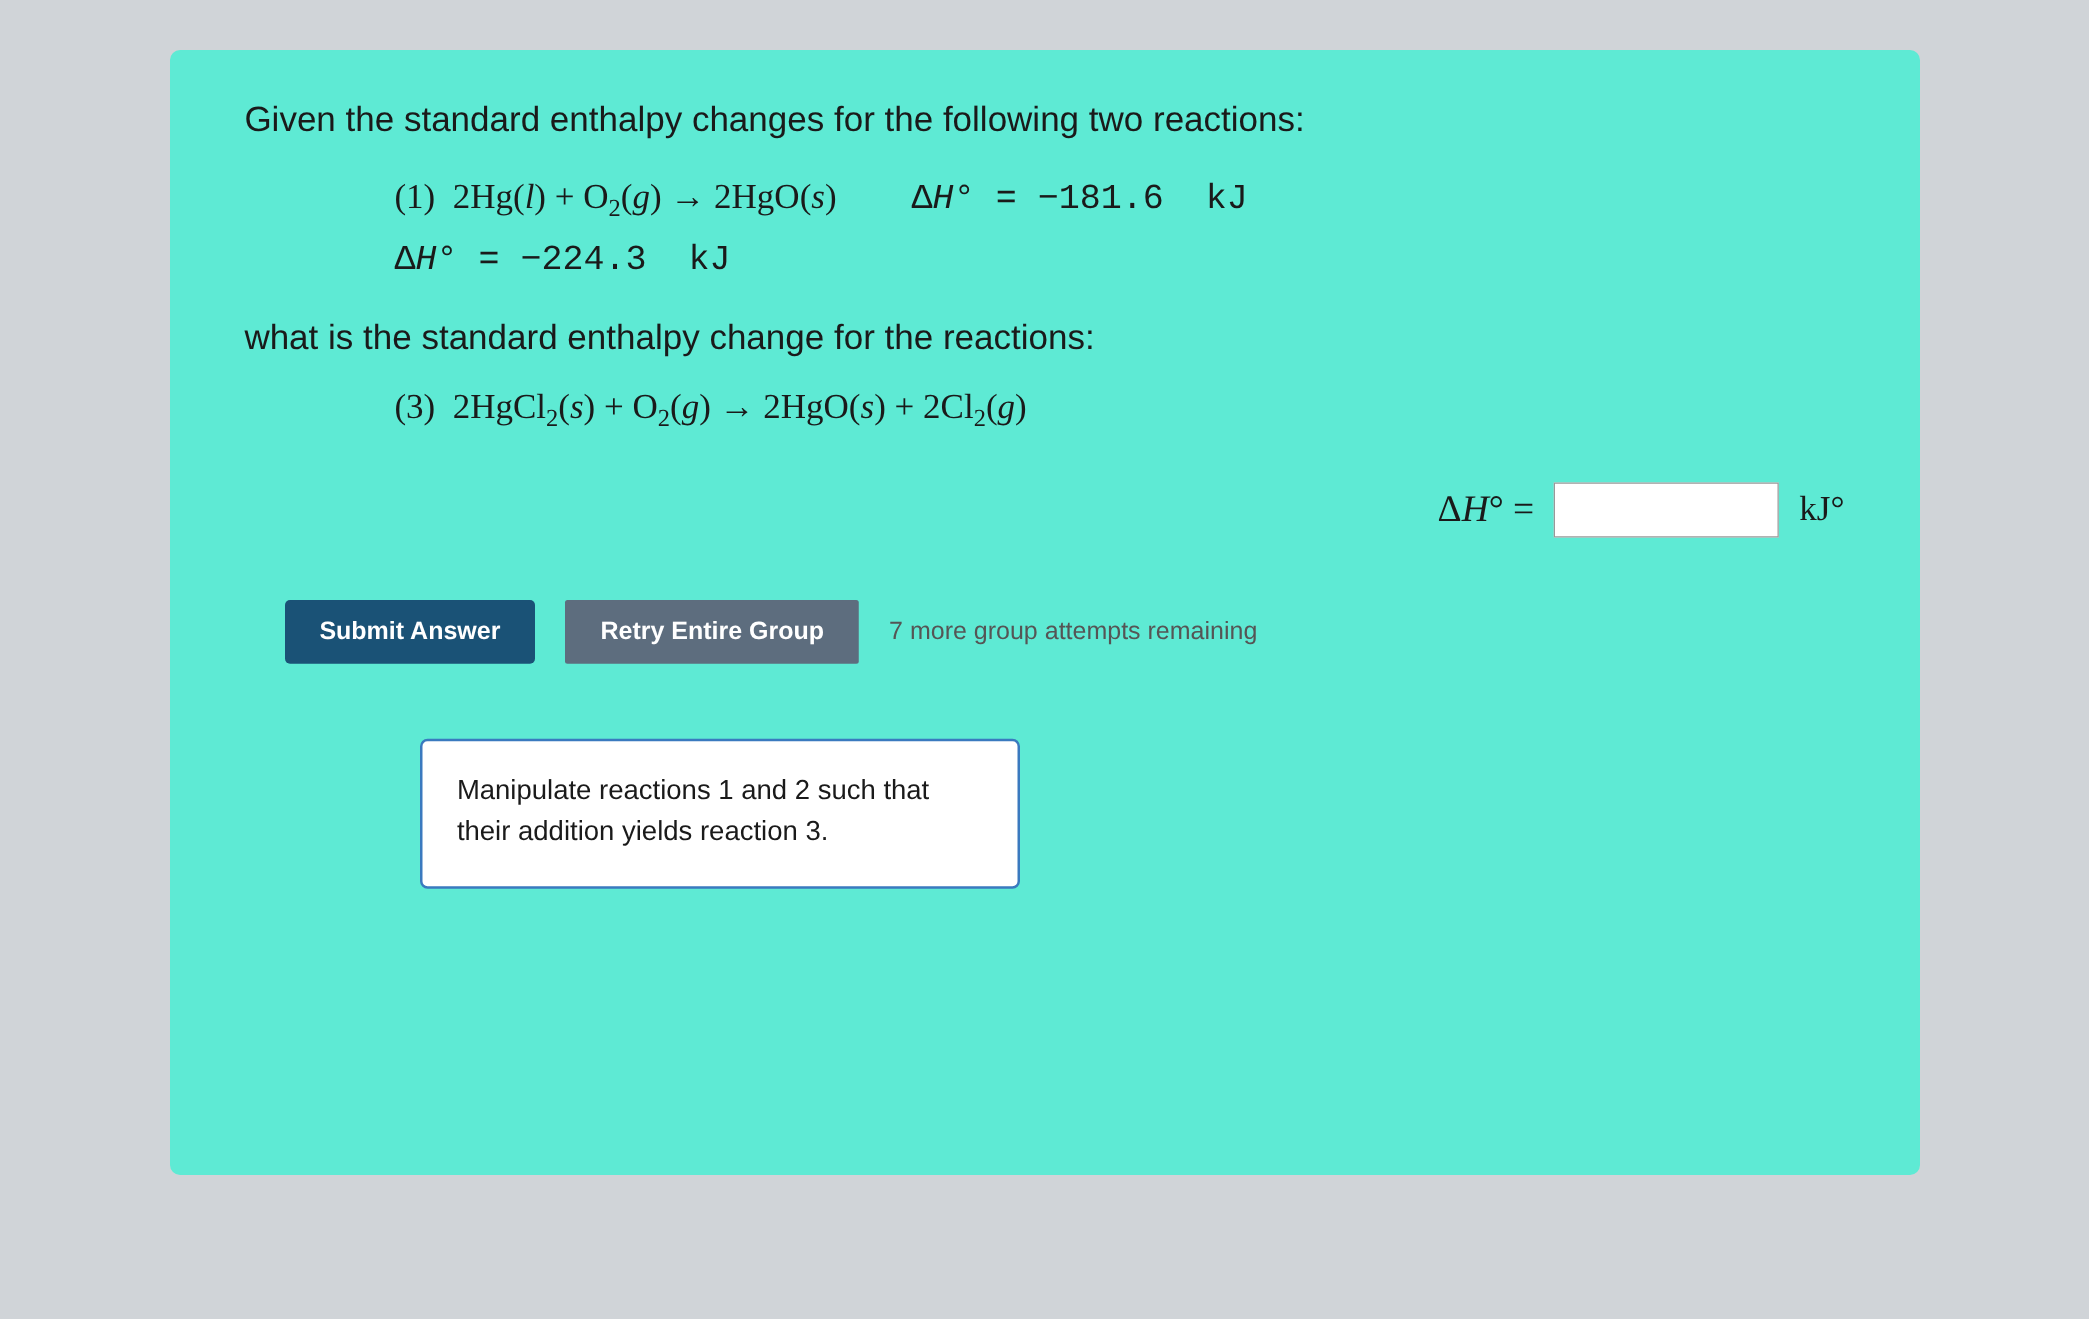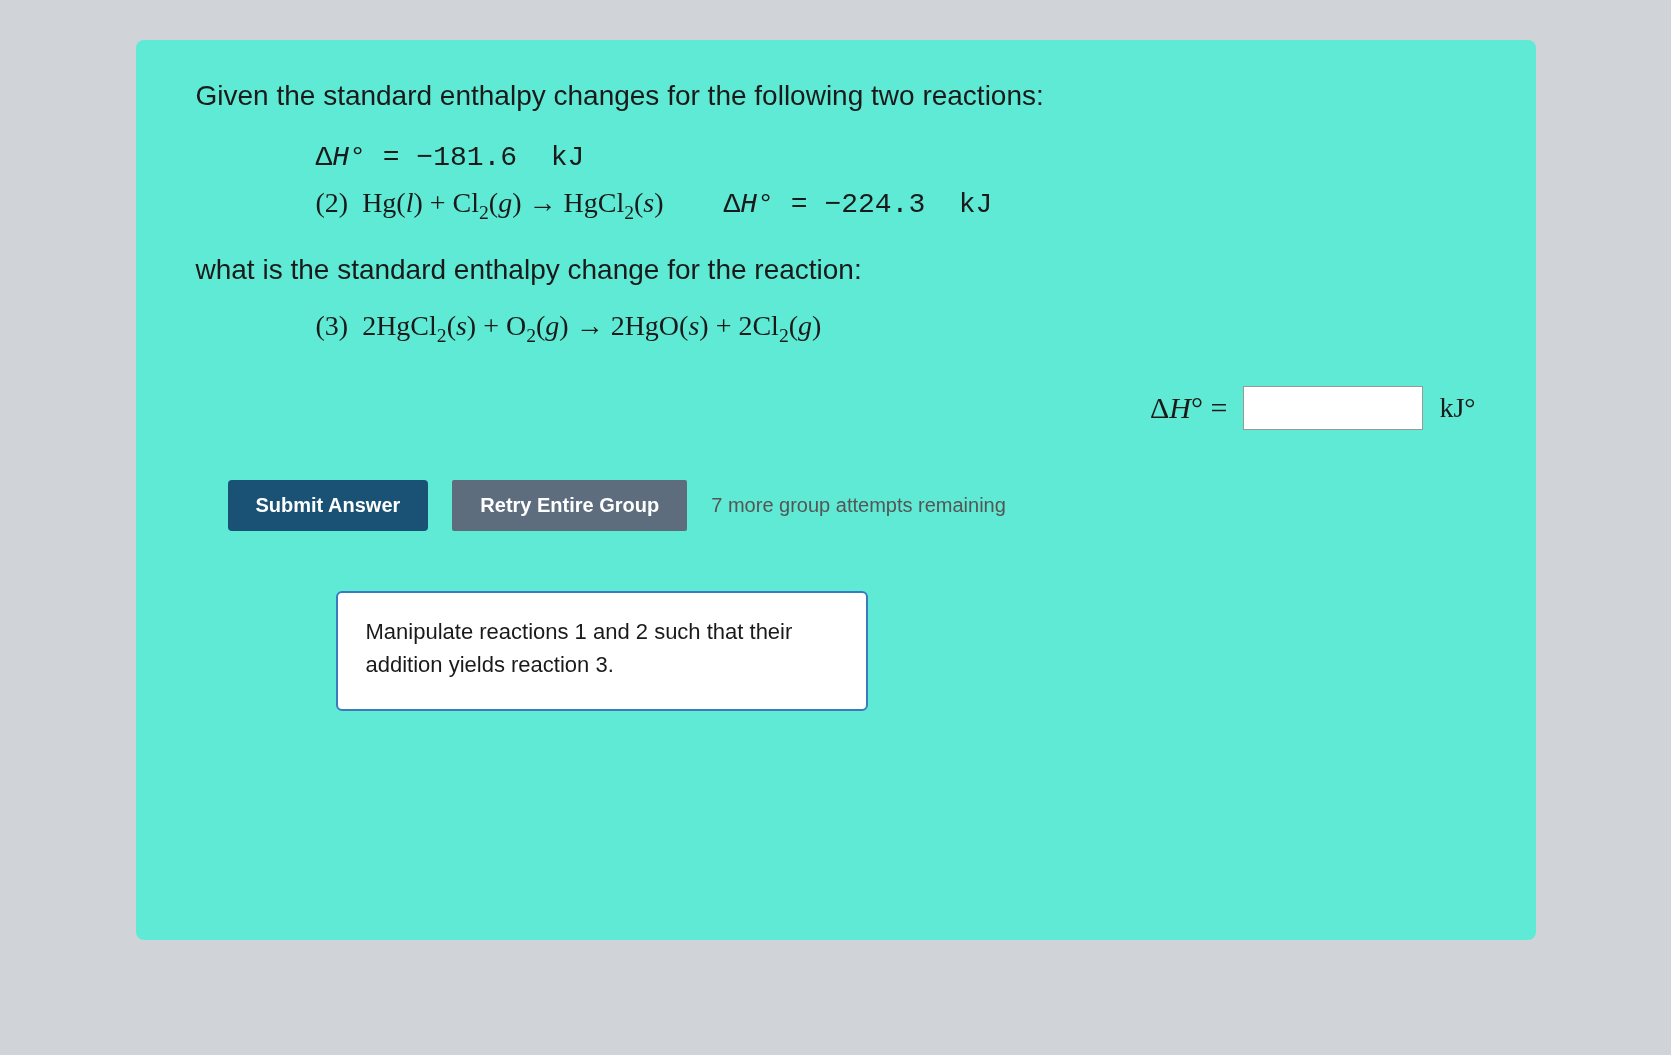--- a/index.html
+++ b/index.html
@@ -151,21 +151,21 @@
       color: #555;
       font-family: Arial, sans-serif;
     }
 
     .hint-box {
       margin-left: 140px;
       border: 2.5px solid #3a7abf;
       border-radius: 6px;
       padding: 22px 28px;
       background-color: #ffffff;
-      width: 532px;
+      width: 480px;
       min-height: 120px;
     }
 
     .hint-text {
       font-size: 22px;
       color: #1a1a1a;
       font-family: Arial, sans-serif;
       line-height: 1.5;
     }
 
@@ -176,36 +176,36 @@
 </head>
 <body>
 
 <div class="page-container">
 
   <div class="intro-text">Given the standard enthalpy changes for the following two reactions:</div>
 
   <div class="reactions-block">
 
     <div class="reaction-row">
+      <div class="reaction-equation">
+        (1)&nbsp;&nbsp;2Hg(<i>l</i>) + O<sub>2</sub>(<i>g</i>) → 2HgO(<i>s</i>)
+      </div>
       <div class="reaction-enthalpy">
         Δ<i>H</i>° = −181.6&nbsp; kJ
       </div>
     </div>
 
     <div class="reaction-row">
-      <div class="reaction-equation">
-        (2)&nbsp;&nbsp;Hg(<i>l</i>) + Cl<sub>2</sub>(<i>g</i>) → HgCl<sub>2</sub>(<i>s</i>)
-      </div>
       <div class="reaction-enthalpy">
         Δ<i>H</i>° = −224.3&nbsp; kJ
       </div>
     </div>
   </div>
 
-  <div class="question-text">what is the standard enthalpy change for the reaction:</div>
+  <div class="question-text">what is the standard enthalpy change for the reactions:</div>
 
   <div class="reaction3-block">
     <div class="reaction3-line1">
       (3)&nbsp;&nbsp;2HgCl<sub>2</sub>(<i>s</i>) + O<sub>2</sub>(<i>g</i>) → 2HgO(<i>s</i>) + 2Cl<sub>2</sub>(<i>g</i>)
     </div>
   </div>
 
   <div class="answer-row">
     <div class="delta-h-label">
       Δ<i>H</i>° =

